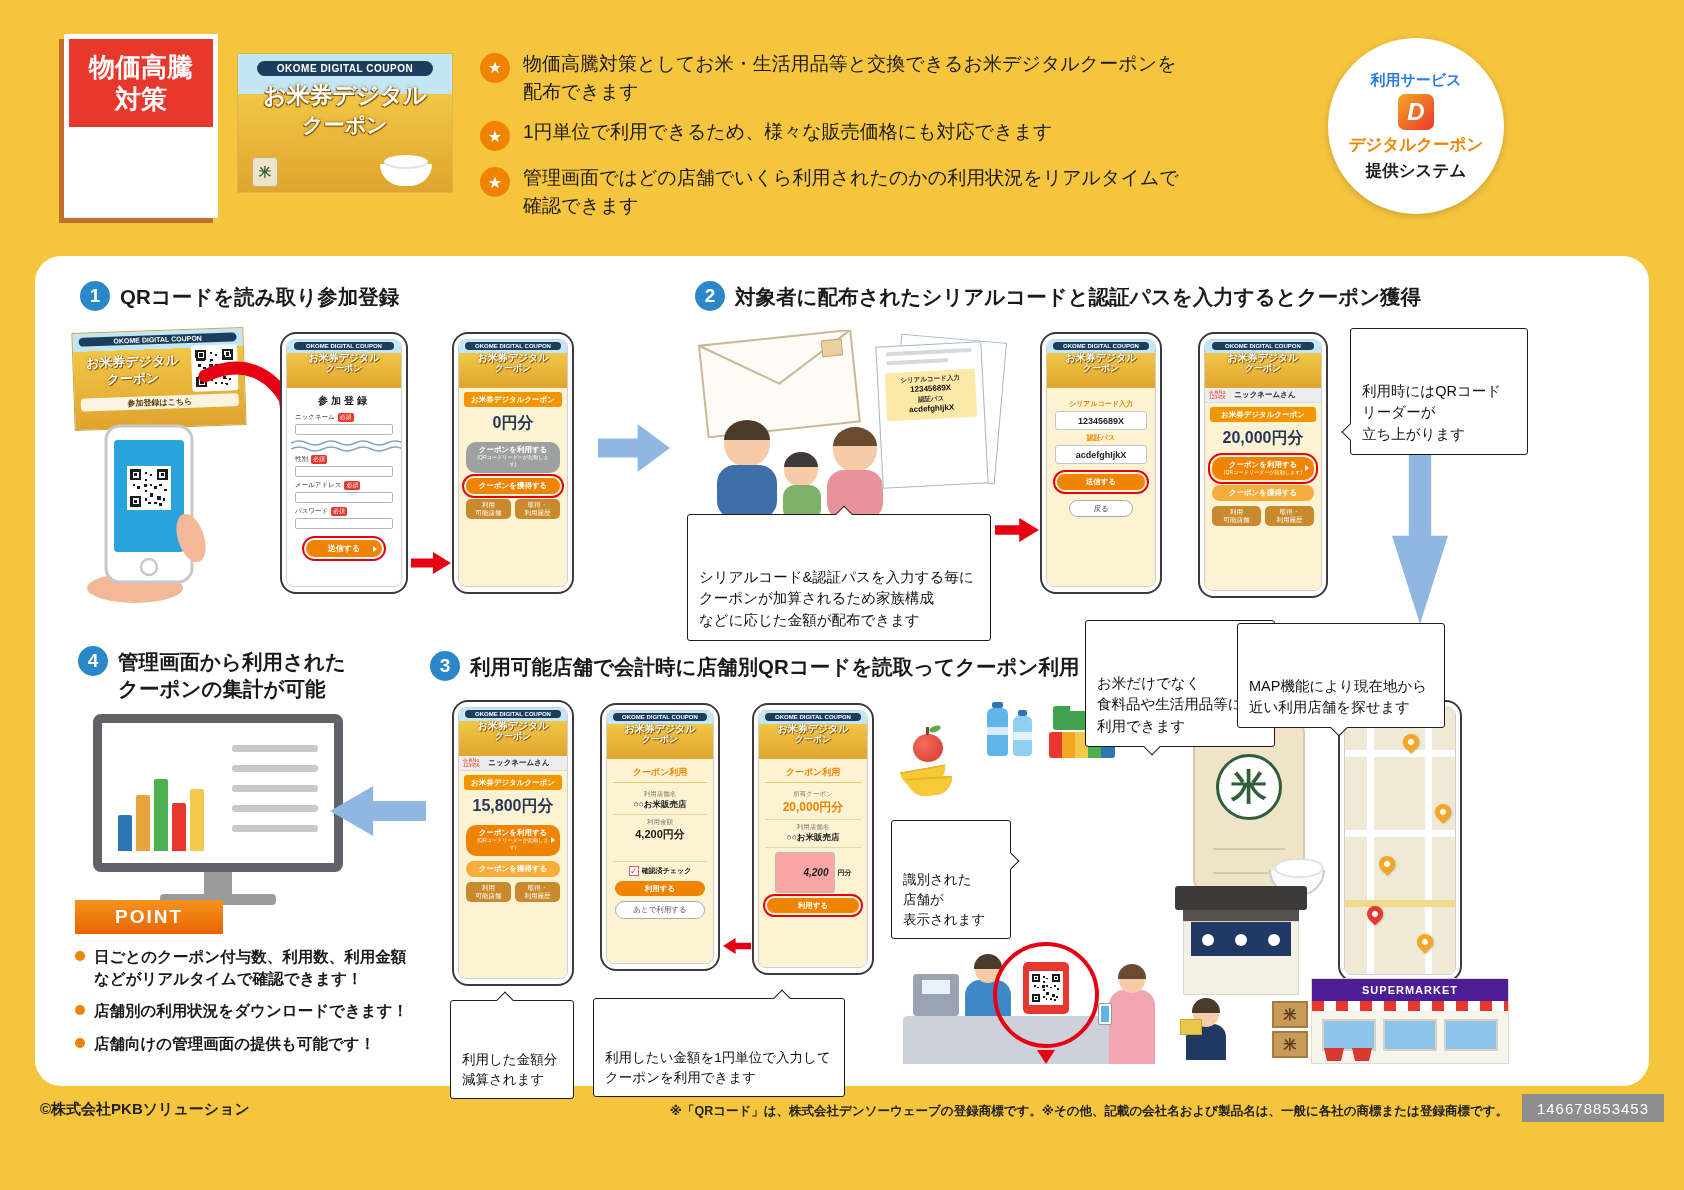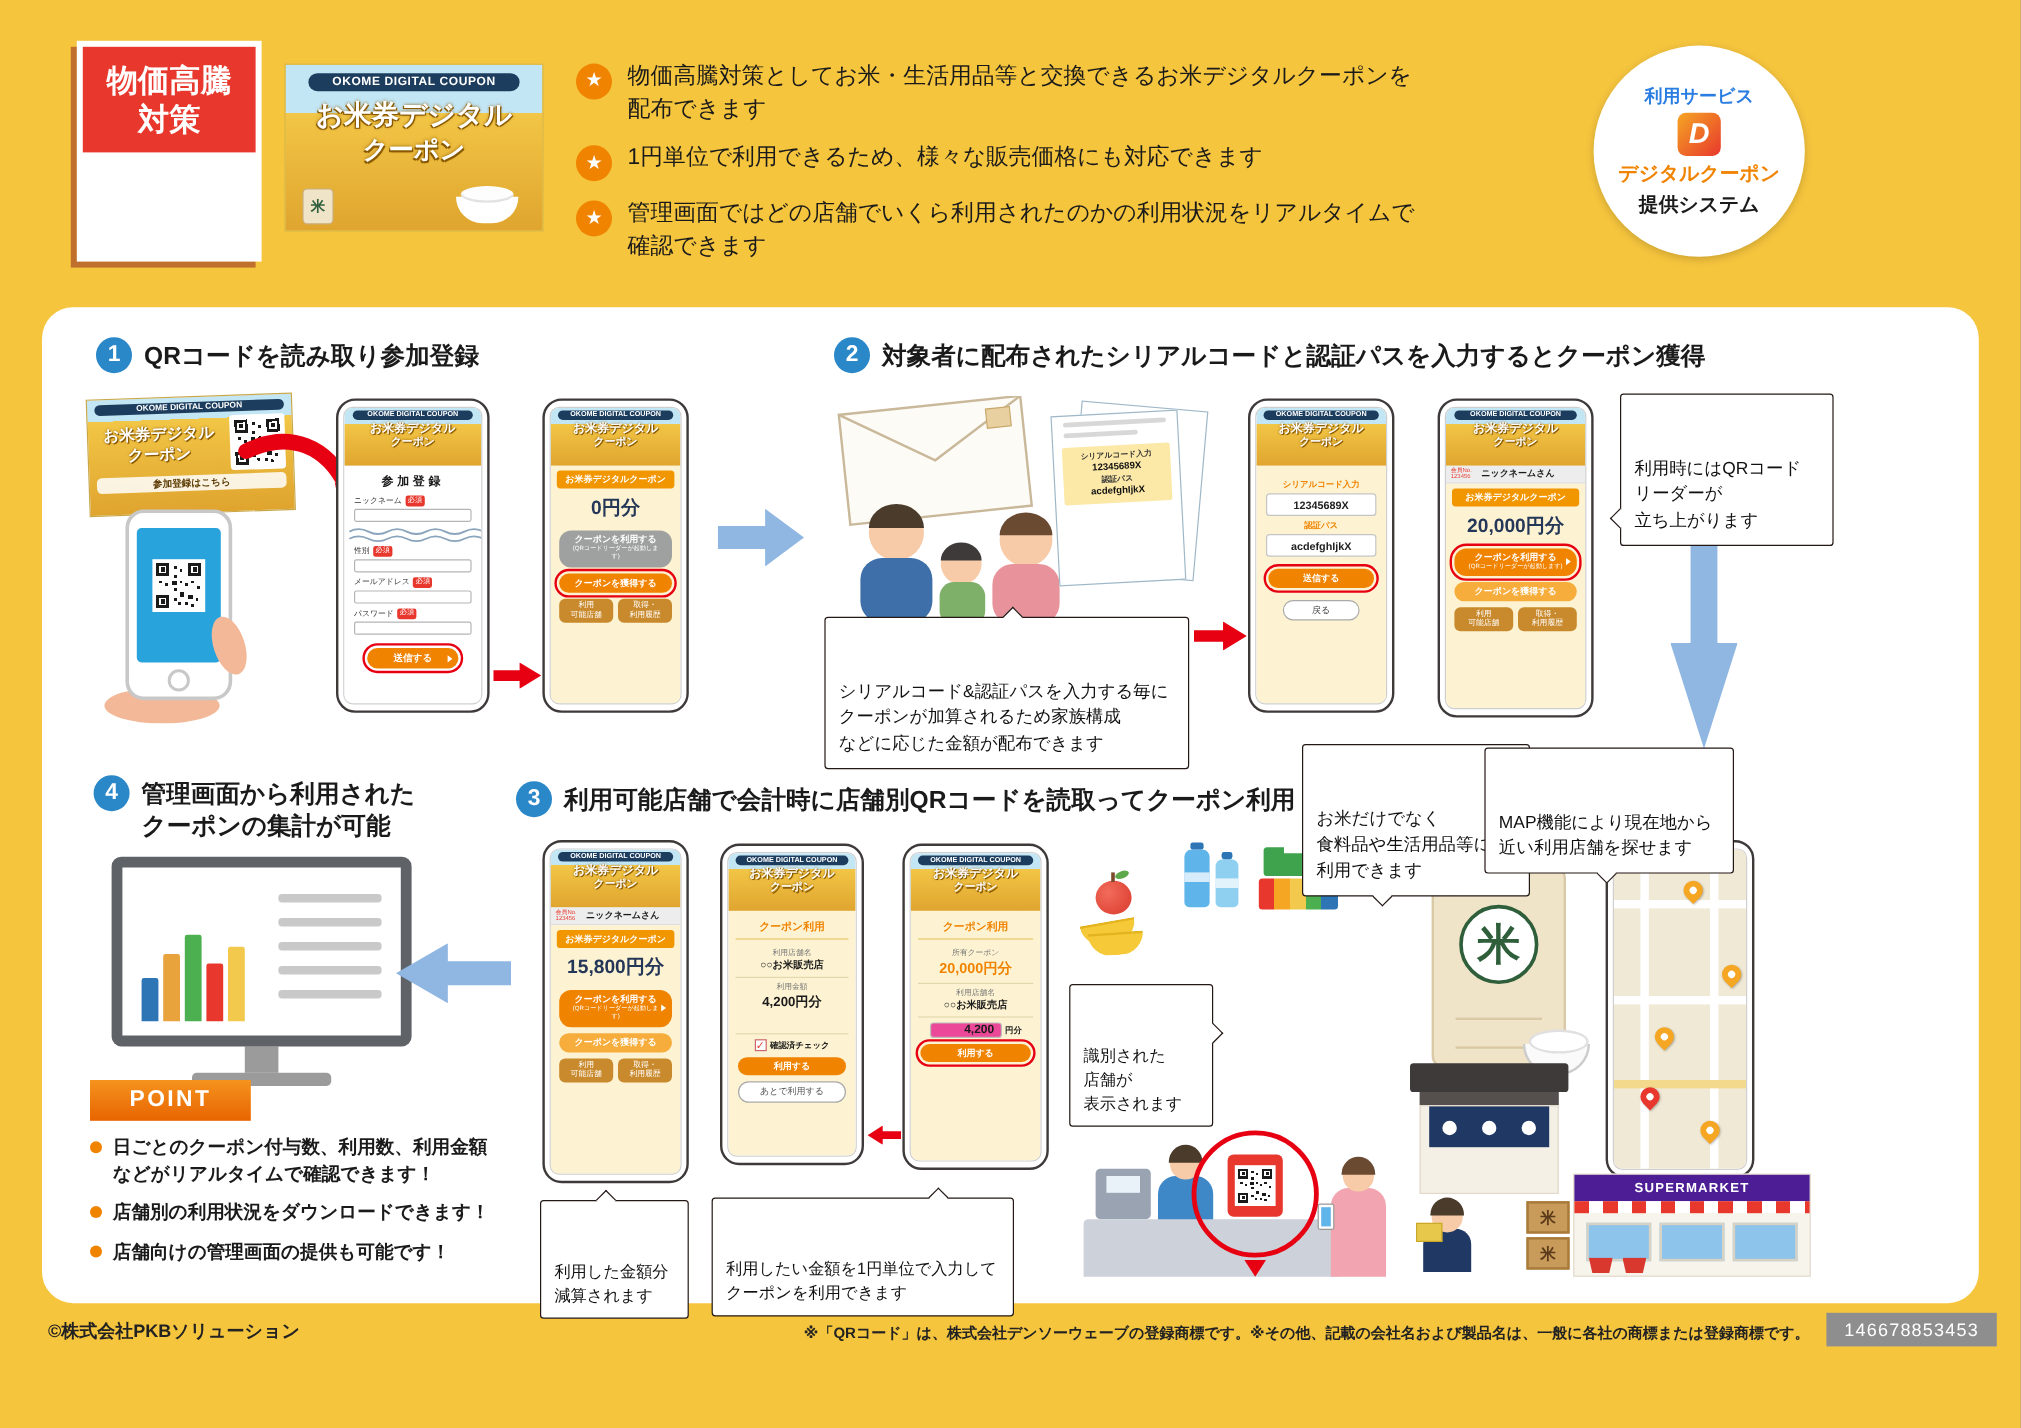--- a/index.html
+++ b/index.html
@@ -85,21 +85,21 @@
 
 .uc-body{flex:1;background:#FDF3D2;padding:5px 6px;display:flex;flex-direction:column;}
 .uc-title{color:#F08300;font-weight:bold;font-size:9px;text-align:center;margin:2px 0 4px;border-bottom:1px solid #E8C96A;padding-bottom:3px;}
 .uc-label{font-size:6.5px;color:#777;text-align:center;margin-top:3px;}
 .uc-value{font-size:8.5px;font-weight:bold;text-align:center;border-bottom:1px solid #E3D7AC;padding-bottom:3px;}
 .uc-amount{font-size:11px;font-weight:bold;text-align:center;border-bottom:1px solid #E3D7AC;padding-bottom:19px;}
 .uc-check{display:flex;align-items:center;justify-content:center;gap:3px;font-size:7px;margin:4px 0 2px;font-weight:bold;}
 .checkbox{width:10px;height:10px;border:1px solid #C66;background:#fff;display:flex;align-items:center;justify-content:center;color:#E8382D;font-size:9px;font-weight:bold;line-height:1;}
 .ui-owned{color:#F08300;font-weight:bold;font-size:12px;text-align:center;border-bottom:1px solid #E3D7AC;padding-bottom:3px;}
 .ui-input-row{display:flex;align-items:center;justify-content:center;gap:3px;margin:4px 0 2px;}
-.ui-input{flex:0 0 60px;background:#ec4899;border:1px solid #BBB;border-radius:3px;font-size:10px;font-weight:bold;text-align:right;padding:0 5px;}
+.ui-input{flex:0 0 60px;background:#fca5a5;border:1px solid #BBB;border-radius:3px;font-size:10px;font-weight:bold;text-align:right;padding:14px 5px;font-style:italic;}
 .ui-unit{font-size:7px;font-weight:bold;}
 
 
 .callout{position:absolute;background:#fff;border:1.5px solid #231815;border-radius:3px;padding:8px 11px;font-size:14.5px;line-height:1.5;color:#111;white-space:pre-line;z-index:6;}
 .tail{position:absolute;width:12px;height:12px;background:#fff;z-index:7;}
 .tail.down{border-right:1.5px solid #231815;border-bottom:1.5px solid #231815;transform:rotate(45deg);bottom:-7px;}
 .tail.up{border-left:1.5px solid #231815;border-top:1.5px solid #231815;transform:rotate(45deg);top:-7px;}
 .tail.left{border-left:1.5px solid #231815;border-bottom:1.5px solid #231815;transform:rotate(45deg);left:-7px;}
 .tail.right{border-right:1.5px solid #231815;border-top:1.5px solid #231815;transform:rotate(45deg);right:-7px;}
 
@@ -119,21 +119,21 @@
 .pn-v{font-size:8px;color:#111;font-weight:bold;margin-bottom:2px;}
 
 
 .mon-screen{position:relative;width:250px;height:158px;background:#fff;border:9px solid #5F6368;border-radius:8px;}
 .mbar{position:absolute;bottom:12px;width:14px;border-radius:2px 2px 0 0;}
 .mline{position:absolute;right:16px;width:86px;height:7px;background:#C9C9C9;border-radius:3px;}
 .mon-neck{width:28px;height:22px;background:#9B9B9B;margin:0 auto;}
 .mon-base{width:116px;height:11px;background:#9B9B9B;border-radius:4px;margin:0 auto;}
 
 
-.point-tab{width:134px;height:34px;background:linear-gradient(180deg,#F5931E,#E86400);border-radius:0;color:#fff;font-weight:bold;font-size:19px;display:flex;align-items:center;justify-content:center;letter-spacing:2px;}
+.point-tab{width:148px;height:34px;background:linear-gradient(180deg,#F5931E,#E86400);border-radius:0;color:#fff;font-weight:bold;font-size:19px;display:flex;align-items:center;justify-content:center;letter-spacing:2px;}
 .point-items{margin-top:12px;display:flex;flex-direction:column;gap:11px;width:360px;}
 .point-item{display:flex;gap:9px;font-size:15.5px;font-weight:bold;line-height:1.4;white-space:pre-line;}
 .pdot{flex:0 0 10px;width:10px;height:10px;border-radius:50%;background:#F08300;margin-top:5px;}
 
 
 .apple{position:absolute;width:30px;height:28px;background:radial-gradient(circle at 35% 35%,#F26B5B,#D93A2B);border-radius:50%;}
 .apple::before{content:"";position:absolute;top:-7px;left:13px;width:3px;height:8px;background:#7A4A2B;}
 .apple::after{content:"";position:absolute;top:-8px;left:16px;width:12px;height:6px;background:#5FA84A;border-radius:50%;transform:rotate(-20deg);}
 .banana{position:absolute;width:46px;height:19px;background:#F5C938;border-radius:0 0 24px 24px;border-top:2px solid #E3B41F;}
 .bottle{position:absolute;background:#5FB4EA;border-radius:6px 6px 4px 4px;}

